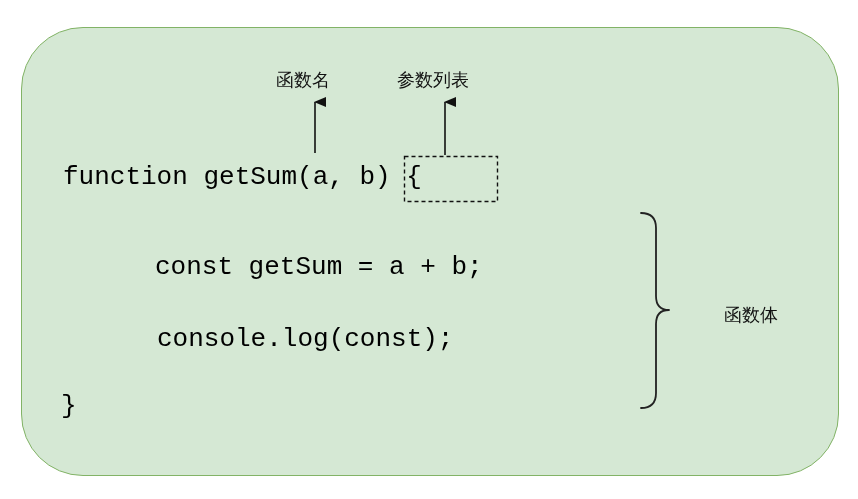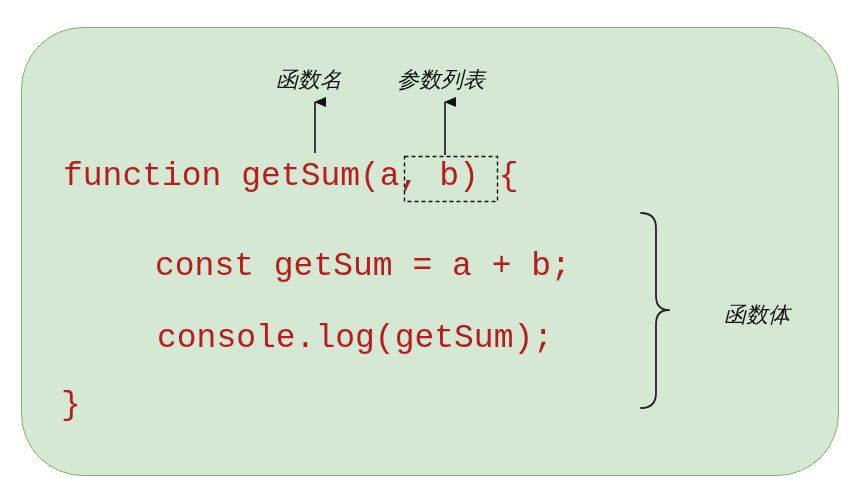--- a/index.html
+++ b/index.html
@@ -5,37 +5,37 @@
   html, body { margin: 0; padding: 0; background: #ffffff; }
   body { width: 858px; height: 499px; position: relative; overflow: hidden; }
   .panel {
     position: absolute; left: 21px; top: 27px; width: 818px; height: 449px;
     box-sizing: border-box; background: #d5e8d4; border: 1.5px solid #82b366;
     border-radius: 62px;
   }
   .code {
     position: absolute; margin: 0; white-space: pre;
     font-family: "Liberation Mono", "DejaVu Sans Mono", monospace;
-    font-size: 33px; line-height: 40px; color: #b91c1c; letter-spacing: 0;
+    font-size: 26px; line-height: 40px; color: #000000; letter-spacing: 0;
   }
   .label {
     position: absolute; white-space: nowrap;
     font-family: "DejaVu Sans", "Liberation Sans", sans-serif;
-    font-size: 22px; line-height: 26px; color: #111111; font-style: italic;
+    font-size: 18px; line-height: 26px; color: #111111;
   }
   svg.overlay { position: absolute; left: 0; top: 0; }
 </style>
 </head>
 <body>
 
 <div class="panel"></div>
 
 <pre class="code" style="left:63px; top:157px;">function getSum(a, b) {</pre>
 <pre class="code" style="left:155px; top:247px;">const getSum = a + b;</pre>
-<pre class="code" style="left:157px; top:319px;">console.log(getSum);</pre>
+<pre class="code" style="left:157px; top:319px;">console.log(const);</pre>
 <pre class="code" style="left:61px; top:386px;">}</pre>
 
 <div class="label" style="left:276px; top:67px;">函数名</div>
 <div class="label" style="left:397px; top:67px;">参数列表</div>
 <div class="label" style="left:724px; top:294px;margin-top:8px;">函数体</div>
 
 <svg class="overlay" width="858" height="499" viewBox="0 0 858 499">
   <defs>
     <marker id="ah" markerWidth="10" markerHeight="12" refX="5" refY="1" orient="auto" markerUnits="userSpaceOnUse">
       <path d="M0,12 L5,0 L10,12 Z" fill="#111"></path>

